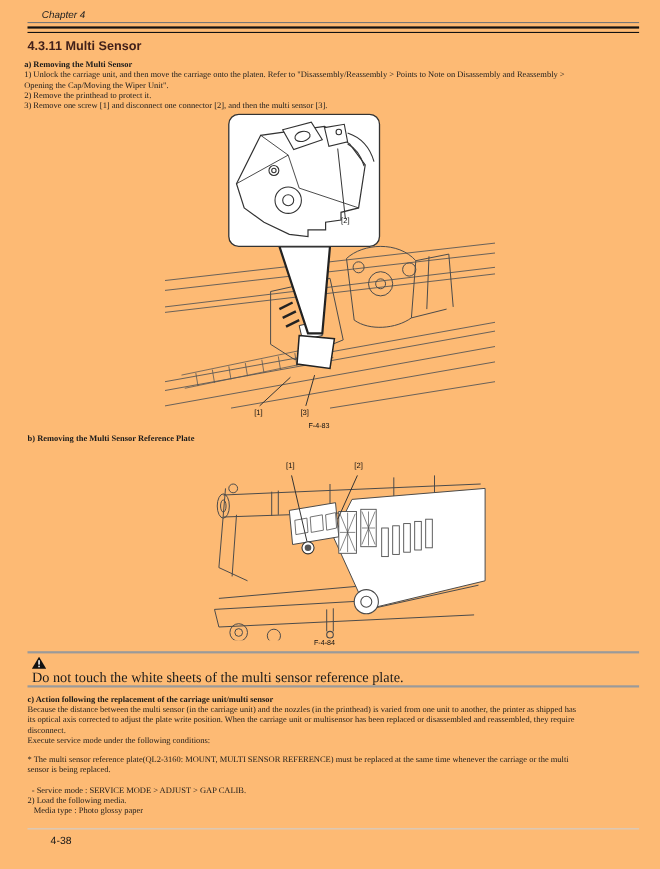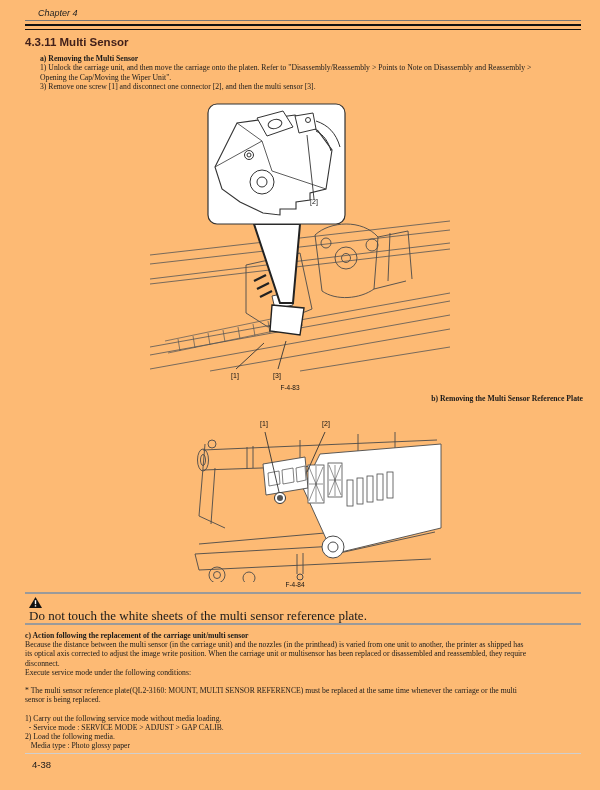--- a/index.html
+++ b/index.html
@@ -9,55 +9,56 @@
   .chapter{left:38px;top:8px;font-family:"Liberation Sans",sans-serif;font-style:italic;
            font-size:9px;color:#222;}
   .hr-thin{left:25px;top:20px;width:556px;height:0;border-top:1px solid #777;}
   .hr-double{left:25px;top:24px;width:556px;height:3px;border-top:2px solid #111;
              border-bottom:1px solid #111;}
   .title{left:25px;top:36px;font-family:Liberation Sans, sans-serif;font-weight:bold;
          font-size:11.5px;}
   .tblock{width:558px;font-size:7.7px;line-height:9.3px;}
   .tblock .head{font-weight:bold;}
   .tline{min-height:9.2px;white-space:pre-wrap;}
-  #block-a{left:40px;top:54px;}
-  #block-b{left:25px;top:394px;text-align:right;}
+  #block-a{left:22px;top:54px;}
+  #block-b{left:25px;top:394px;}
   #block-c{left:25px;top:631px;line-height:9.2px;}
   .fig{position:absolute;}
   #fig1{left:150px;top:103px;width:300px;height:292px;}
   #fig2{left:185px;top:418px;width:260px;height:176px;}
   .figlabel{position:absolute;width:22px;text-align:center;
             font-family:"Liberation Sans",sans-serif;font-size:7px;color:#111;}
   .figcap{position:absolute;text-align:center;
           font-family:"Liberation Sans",sans-serif;font-size:6.5px;color:#111;}
   .note-rule{left:25px;width:556px;height:2px;background:#9a9a9a;}
   #note-rule-top{top:592px;}
   #note-rule-bottom{top:623px;}
   #note-icon{left:29px;top:597px;width:13px;height:12px;}
   #note-text{left:29px;top:608px;font-size:13px;}
   #footer-rule{left:25px;top:753px;width:556px;height:0;border-top:1px solid #cfcfcf;}
-  #page-number{left:32px;top:759px;font-family:"Liberation Sans",sans-serif;font-size:9.5px;}
+  #page-number{left:46px;top:759px;font-family:"Liberation Sans",sans-serif;font-size:9.5px;}
   svg{display:block;}
 </style>
 </head>
 <body>
 
 <div class="page">
 
   <div class="abs chapter">Chapter 4</div>
   <div class="abs hr-thin"></div>
   <div class="abs hr-double"></div>
 
   <div class="abs title" style="color: rgb(66, 32, 26);">4.3.11 Multi Sensor</div>
 
   <div class="abs tblock" id="block-a">
     <div class="head">a) Removing the Multi Sensor</div>
     <div>
         <div class="tline">1) Unlock the carriage unit, and then move the carriage onto the platen. Refer to "Disassembly/Reassembly &gt; Points to Note on Disassembly and Reassembly &gt;</div>
         <div class="tline">Opening the Cap/Moving the Wiper Unit".</div>
+        <div class="tline">2) Remove the printhead to protect it.</div>
         <div class="tline">3) Remove one screw [1] and disconnect one connector [2], and then the multi sensor [3].</div>
       </div>
   </div>
 
   <div class="fig" id="fig1">
     <svg width="300" height="280" viewBox="0 0 300 280">
 
       <g stroke="#555" stroke-width="0.8" fill="none">
         <line x1="0" y1="152" x2="300" y2="118"></line>
         <line x1="0" y1="161" x2="300" y2="127"></line>
@@ -221,28 +222,27 @@
       <rect x="5.8" y="8.2" width="1.4" height="1.4" fill="#fff"></rect>
     </svg>
   </div>
   <div class="abs" id="note-text">Do not touch the white sheets of the multi sensor reference plate.</div>
   <div class="abs note-rule" id="note-rule-bottom"></div>
 
   <div class="abs tblock" id="block-c">
     <div class="head">c) Action following the replacement of the carriage unit/multi sensor</div>
     <div>
         <div class="tline">Because the distance between the multi sensor (in the carriage unit) and the nozzles (in the printhead) is varied from one unit to another, the printer as shipped has</div>
-        <div class="tline">its optical axis corrected to adjust the image write position. When the carriage unit or multisensor has been replaced or disassembled and reassembled, they require</div>
+        <div class="tline">its optical axis corrected to adjust the plate write position. When the carriage unit or multisensor has been replaced or disassembled and reassembled, they require</div>
         <div class="tline">disconnect.</div>
         <div class="tline">Execute service mode under the following conditions:</div>
         <div class="tline"></div>
         <div class="tline">* The multi sensor reference plate(QL2-3160: MOUNT, MULTI SENSOR REFERENCE) must be replaced at the same time whenever the carriage or the multi</div>
         <div class="tline">sensor is being replaced.</div>
         <div class="tline"></div>
-        <div class="tline">1) Carry out the following service mode without media loading.</div>
         <div class="tline">  - Service mode : SERVICE MODE &gt; ADJUST &gt; GAP CALIB.</div>
         <div class="tline">2) Load the following media.</div>
         <div class="tline">   Media type : Photo glossy paper</div>
       </div>
   </div>
 
   <div class="abs" id="footer-rule"></div>
   <div class="abs" id="page-number">4-38</div>
 
 </div>

